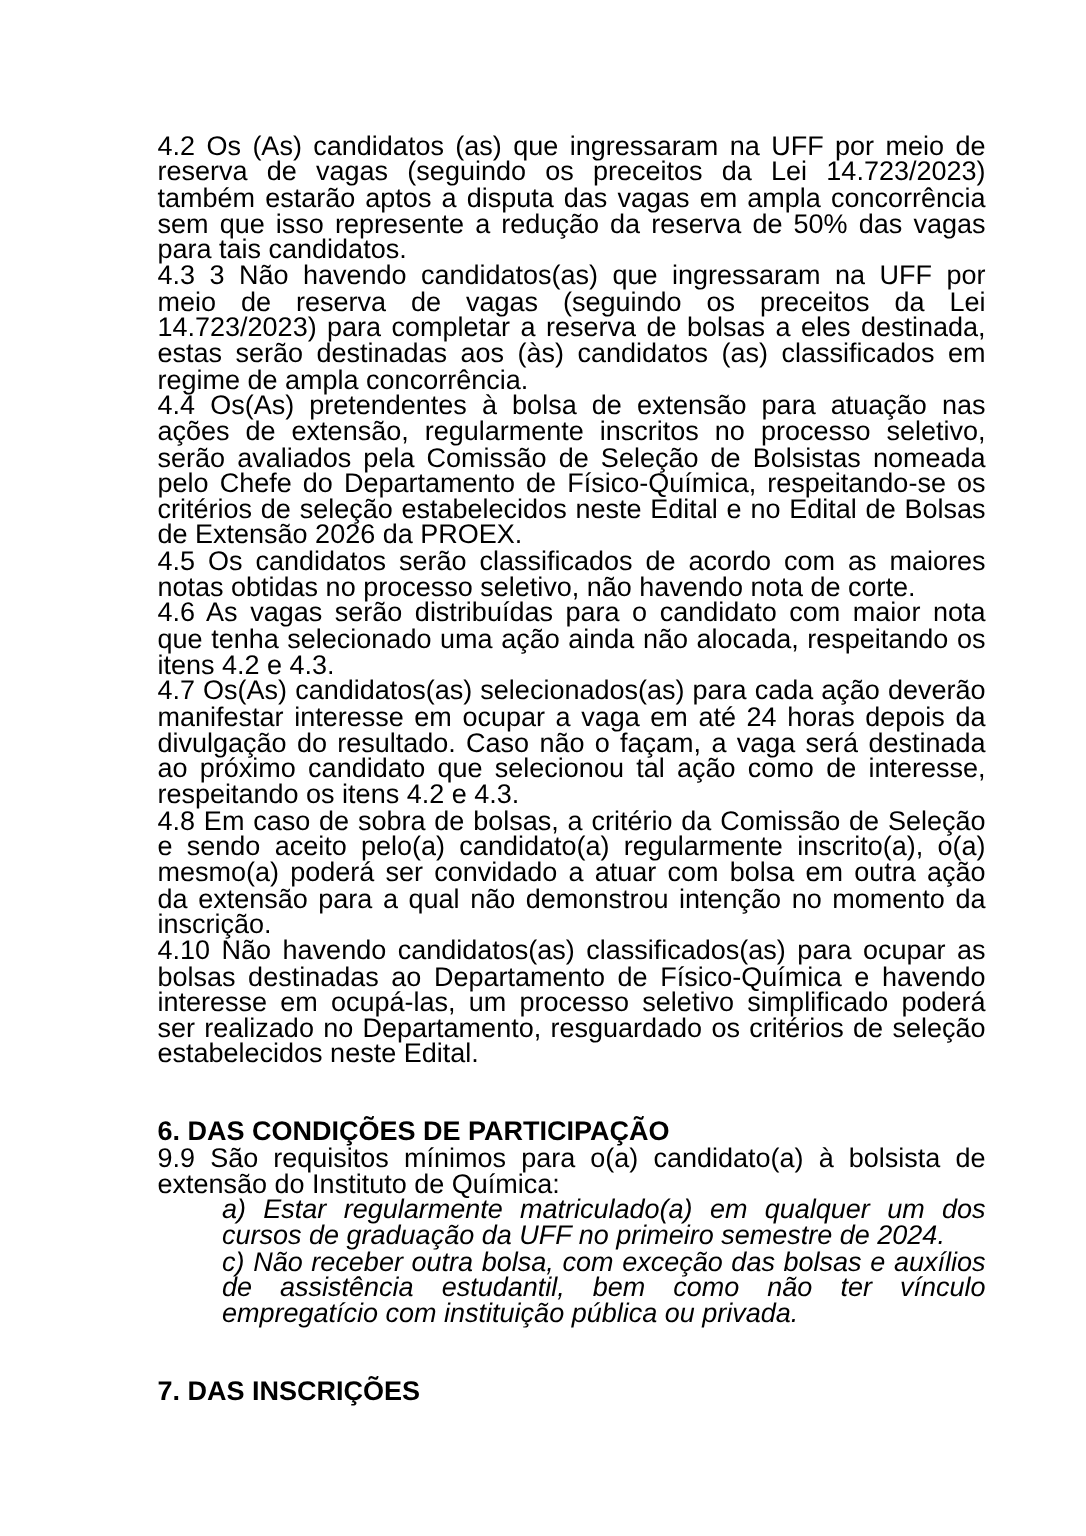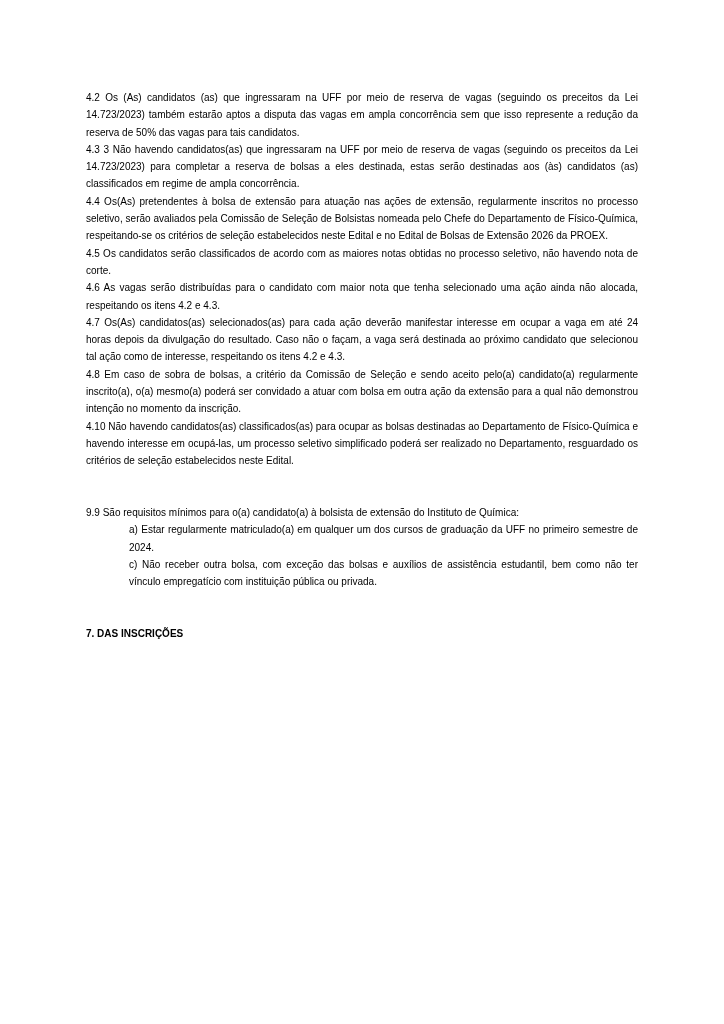--- a/index.html
+++ b/index.html
@@ -1,43 +1,44 @@
 <!DOCTYPE html>
 <html><head>
 <meta charset="utf-8">
 <style>
   html, body { margin: 0; padding: 0; background: #ffffff; }
   body { width: 724px; height: 1024px; position: relative; overflow: hidden;
          font-family: "Liberation Sans", sans-serif; color: #000; }
-  .page { position: absolute; left: 86px; top: 89px; width: 552px;
-          font-size: 10px; line-height: 17.3px; }
+  .page { position: absolute; left: 105px; top: 89px; width: 552px;
+          font-size: 18px; line-height: 17.3px; }
   .p { text-align: justify; margin: 0; }
   .h { font-weight: bold; margin: 0; }
   .gap { height: 17.3px; }
   .gap2 { height: 34.6px; }
-  .sub { margin: 0 0 0 43px; text-align: justify; }
+  .sub { margin: 0 0 0 43px; text-align: justify; font-style: italic; }
 </style>
 </head>
 <body>
 
 <div class="page">
   <p class="p">4.2 Os (As) candidatos (as) que ingressaram na UFF por meio de reserva de vagas (seguindo os preceitos da Lei 14.723/2023) também estarão aptos a disputa das vagas em ampla concorrência sem que isso represente a redução da reserva de 50% das vagas para tais candidatos.</p>
   <p class="p">4.3 3 Não havendo candidatos(as) que ingressaram na UFF por meio de reserva de vagas (seguindo os preceitos da Lei 14.723/2023) para completar a reserva de bolsas a eles destinada, estas serão destinadas aos (às) candidatos (as) classificados em regime de ampla concorrência.</p>
   <p class="p">4.4 Os(As) pretendentes à bolsa de extensão para atuação nas ações de extensão, regularmente inscritos no processo seletivo, serão avaliados pela Comissão de Seleção de Bolsistas nomeada pelo Chefe do Departamento de Físico-Química, respeitando-se os critérios de seleção estabelecidos neste Edital e no Edital de Bolsas de Extensão 2026 da PROEX.</p>
   <p class="p">4.5 Os candidatos serão classificados de acordo com as maiores notas obtidas no processo seletivo, não havendo nota de corte.</p>
   <p class="p">4.6 As vagas serão distribuídas para o candidato com maior nota que tenha selecionado uma ação ainda não alocada, respeitando os itens 4.2 e 4.3.</p>
   <p class="p">4.7 Os(As) candidatos(as) selecionados(as) para cada ação deverão manifestar interesse em ocupar a vaga em até 24 horas depois da divulgação do resultado. Caso não o façam, a vaga será destinada ao próximo candidato que selecionou tal ação como de interesse, respeitando os itens 4.2 e 4.3.</p>
   <p class="p">4.8 Em caso de sobra de bolsas, a  critério da Comissão de Seleção e sendo aceito pelo(a) candidato(a) regularmente inscrito(a), o(a) mesmo(a) poderá ser convidado a atuar com bolsa em outra ação da extensão para a qual não demonstrou intenção no momento da inscrição.</p>
   <p class="p">4.10 Não havendo candidatos(as) classificados(as) para ocupar as bolsas destinadas ao Departamento de Físico-Química e havendo interesse em ocupá-las, um processo seletivo simplificado poderá ser realizado no Departamento, resguardado os critérios de seleção estabelecidos neste Edital.</p>
 
   <div class="gap"></div>
 
 
   <div class="gap"></div>
 
+  <p class="h">6. DAS CONDIÇÕES DE PARTICIPAÇÃO</p>
   <p class="p">9.9 São requisitos mínimos para o(a) candidato(a) à bolsista de extensão do Instituto de Química:</p>
   <p class="sub">a) Estar regularmente matriculado(a) em qualquer um dos cursos de graduação da UFF no primeiro semestre de 2024.</p>
   <p class="sub">c) Não receber outra bolsa, com exceção das bolsas e auxílios de assistência estudantil, bem como não ter vínculo empregatício com instituição pública ou privada.</p>
 
   <div class="gap2"></div>
 
   <p class="h">7. DAS INSCRIÇÕES</p>
 </div>
 
 </body></html>

